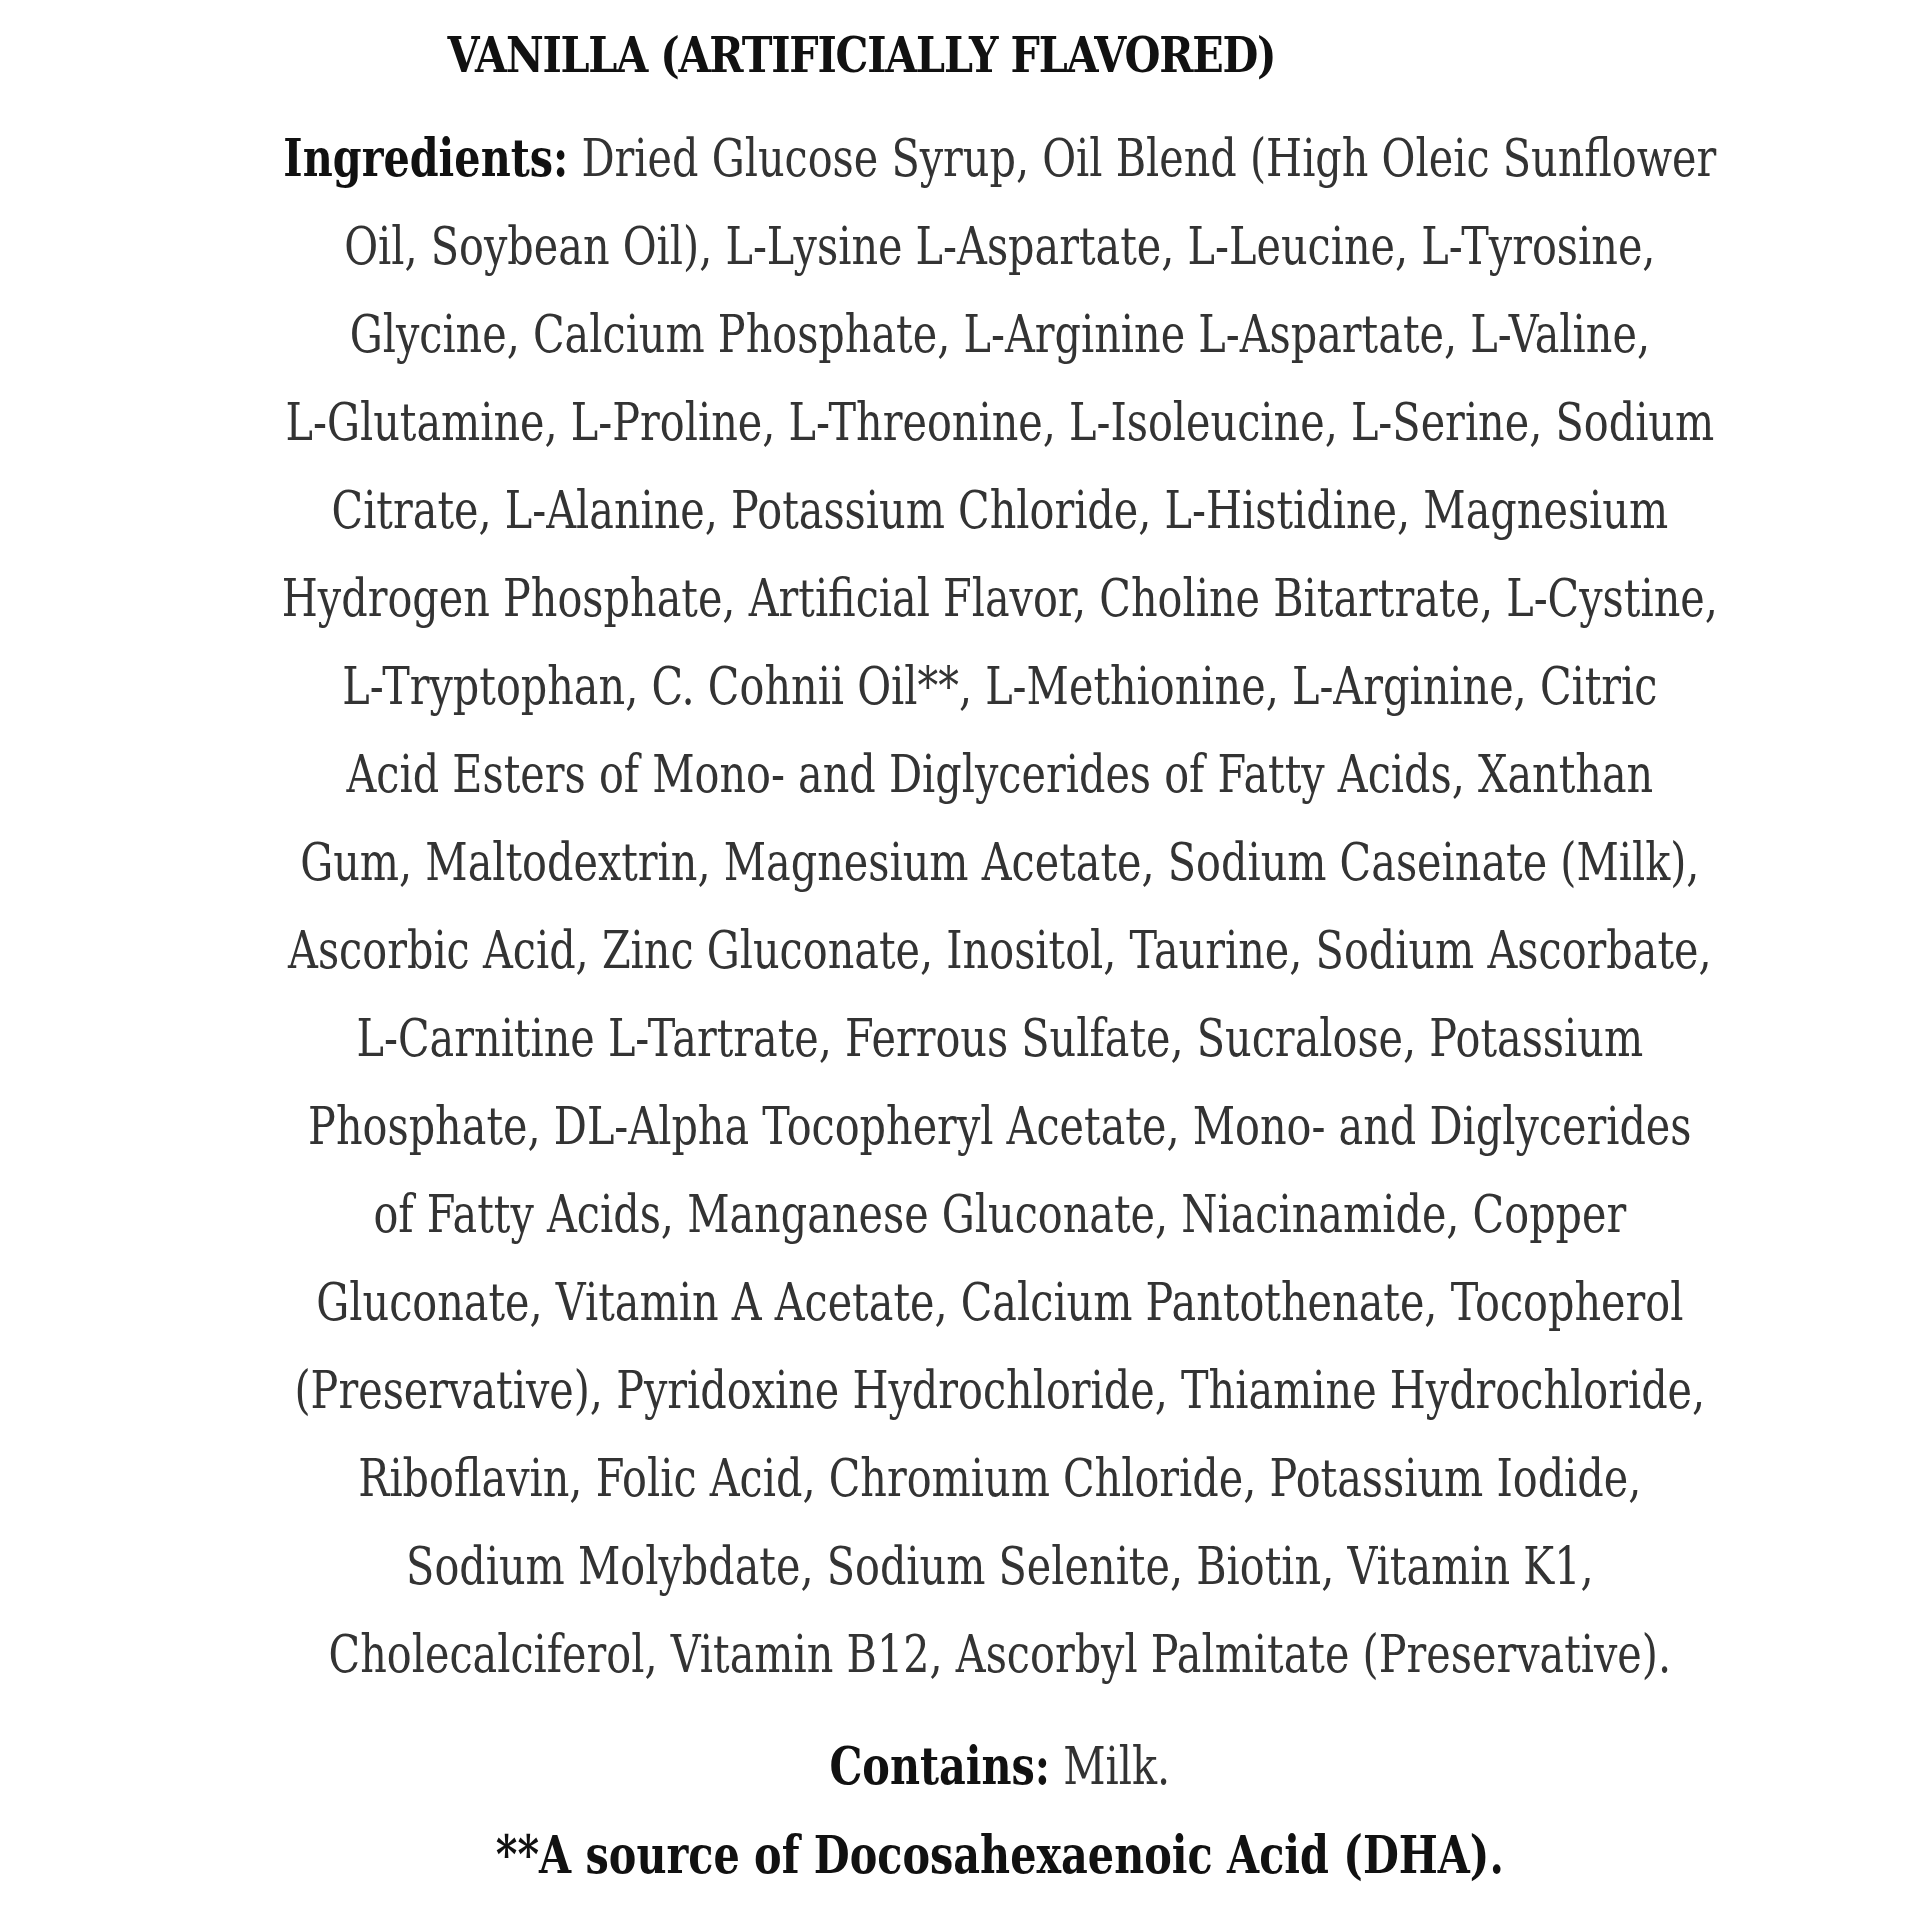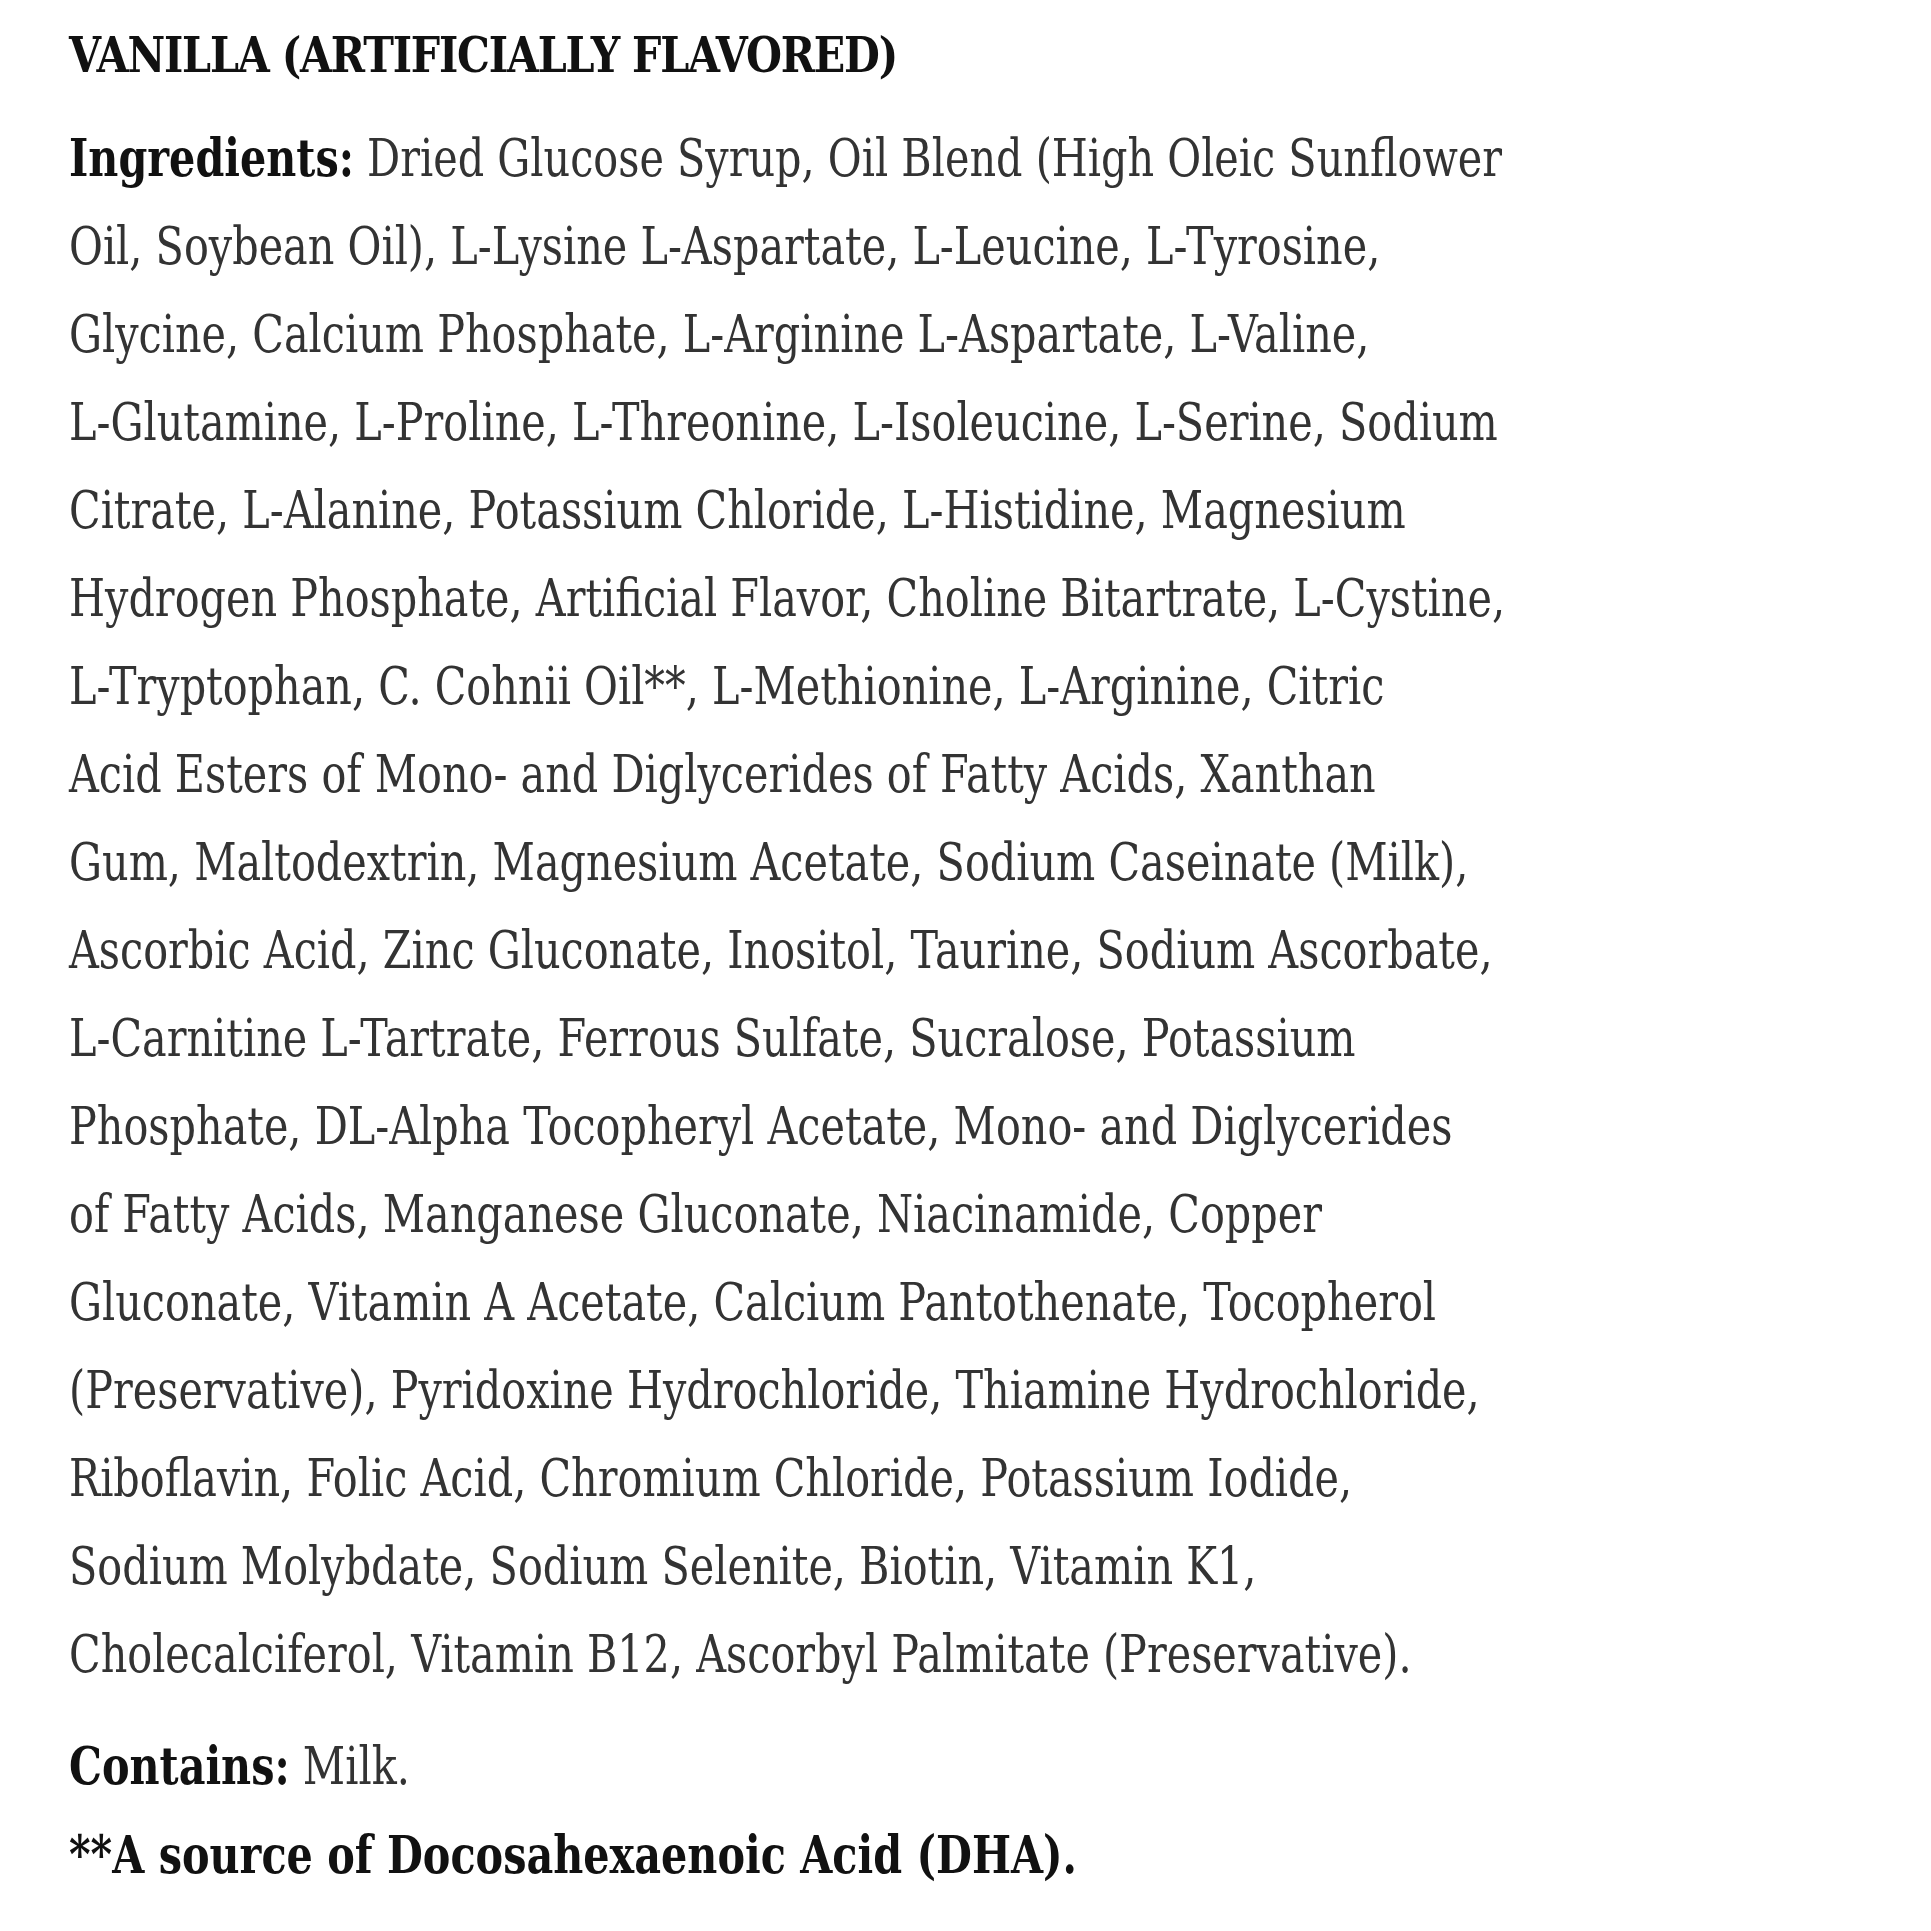--- a/index.html
+++ b/index.html
@@ -1,20 +1,21 @@
 <!DOCTYPE html>
 <html><head>
 <meta charset="utf-8">
 <style>
   html, body { margin: 0; padding: 0; background: #ffffff; }
   body { width: 1931px; height: 1931px; overflow: hidden; position: relative; }
   .doc {
-    position: absolute; left: 69px; top: 19.3px; width: 1815px;
+    position: absolute; left: 81px; top: 19.3px; width: 1815px;
     font-family: "DejaVu Serif", "Liberation Serif", serif;
     color: #2b2b2b;
+    text-align: center;
   }
   .title {
     font-family: "DejaVu Serif", serif;
     font-weight: bold; font-size: 48px; color: #111111;
     letter-spacing: -1.4px; line-height: 73px; margin: 0 0 21px 0;
     transform: scaleX(0.86); transform-origin: left center; white-space: nowrap;
   }
   .para {
     font-size: 53px; line-height: 88px; margin: 0;
     transform: scaleX(0.78); transform-origin: left top; width: 2356px;

